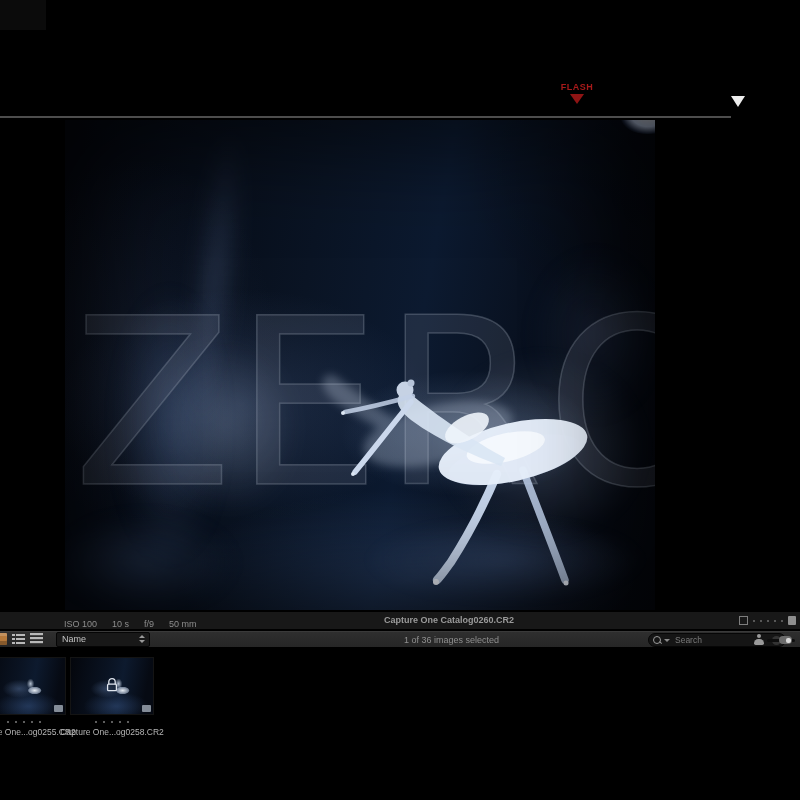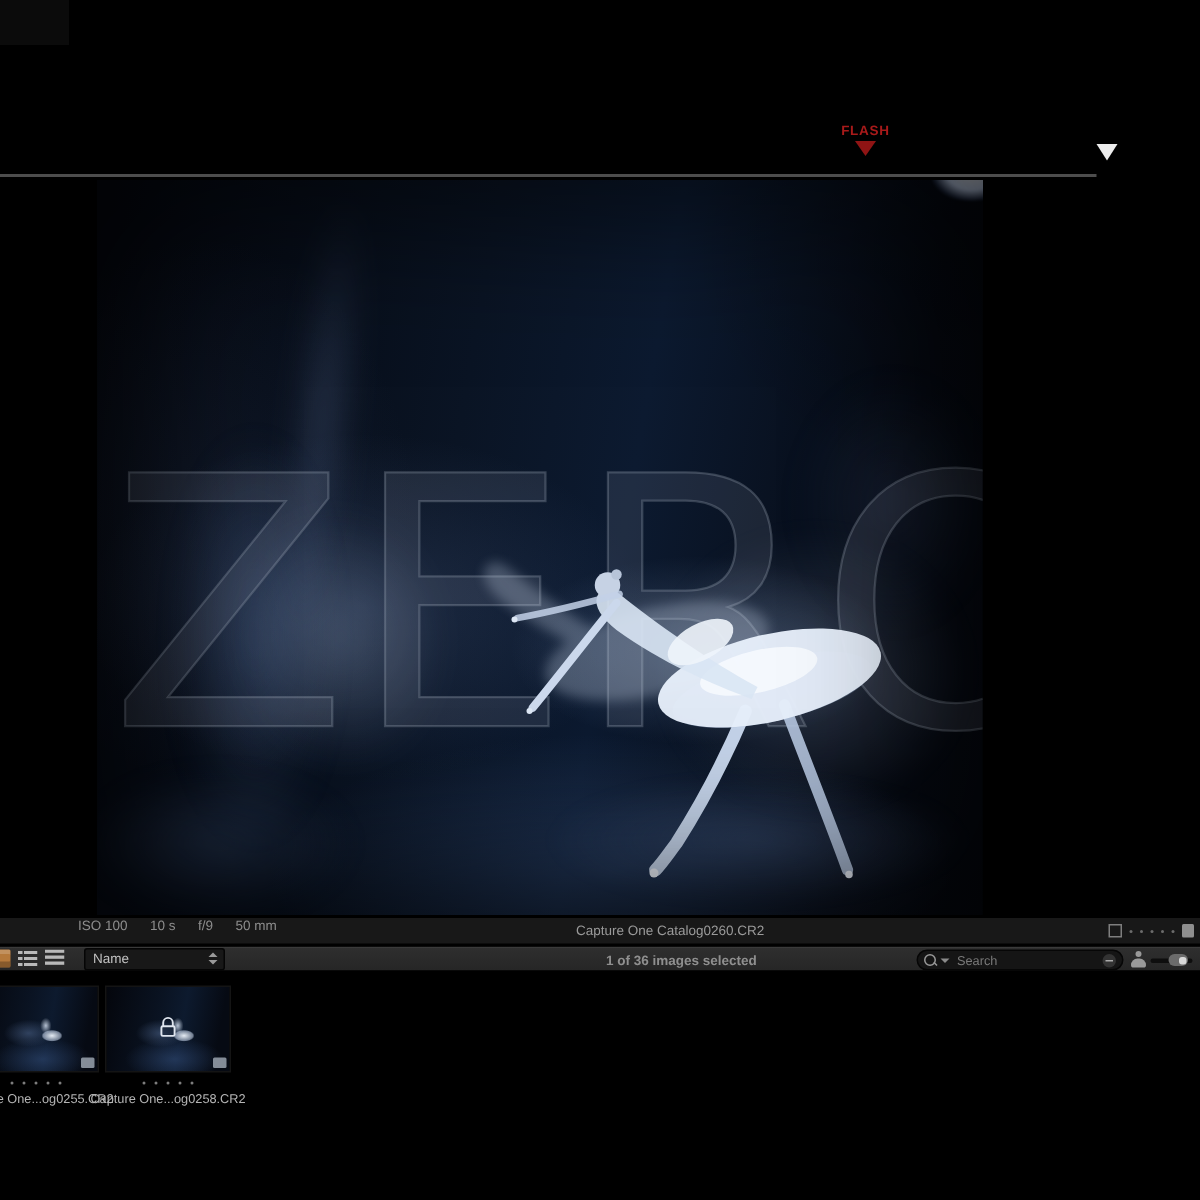--- a/index.html
+++ b/index.html
@@ -49,44 +49,44 @@
         filter:blur(.6px);}
   .dancer{position:absolute;left:250px;top:242px;width:290px;height:240px;z-index:5;}
   .photo-vignette{position:absolute;inset:0;z-index:6;pointer-events:none;
         box-shadow:inset 0 0 90px 30px rgba(0,0,0,.55);
         background:radial-gradient(420px 300px at 110% 10%, rgba(0,0,0,.45), transparent 60%);}
   .left-shadow-figure{position:absolute;left:52px;top:545px;width:14px;height:66px;background:#0a0e15;filter:blur(2px);}
 
   
   .info-bar{position:absolute;left:0;top:612px;width:800px;height:17px;background:#181818;
             color:#8d8d8d;font-size:9px;}
-  .exif{position:absolute;left:52px;top:0;height:17px;display:flex;align-items:flex-start;gap:15px;}
-  .file-title{position:absolute;left:384px;top:0;height:17px;line-height:17px;color:#9a9a9a;}
+  .exif{position:absolute;left:64px;top:0;height:17px;display:flex;align-items:flex-end;gap:15px;}
+  .file-title{position:absolute;left:384px;top:0;height:17px;line-height:17px;color:#9a9a9a;font-weight:bold;}
   .info-right{position:absolute;right:4px;top:0;height:17px;display:flex;align-items:center;gap:5px;}
   .sq-icon{width:7px;height:7px;border:1px solid #7e7e7e;display:inline-block;}
   .info-dots{display:flex;gap:5px;align-items:center;}
   .info-dots i{width:2px;height:2px;border-radius:50%;background:#6c6c6c;}
   .edge-rect{width:8px;height:9px;background:#8f8f8f;border-radius:1px;display:inline-block;}
 
   
   .browser-toolbar{position:absolute;left:0;top:630px;width:800px;height:18px;
             background:linear-gradient(#2f2f2f,#262626);box-shadow:inset 0 1px 0 #3a3a3a;
             border-top:1px solid #000;border-bottom:1px solid #000;box-sizing:border-box;}
   .tb-left{position:absolute;left:-2px;top:0;height:16px;display:flex;align-items:center;gap:5px;}
   .grid-view-btn{width:9px;height:12px;border-radius:1px;background:#b5793b;
             box-shadow:inset 0 3px 0 rgba(255,255,255,.18), inset 0 -4px 0 rgba(0,0,0,.25);}
   .list-btn svg{display:block;}
   .sort-select{margin-left:8px;width:82px;height:13px;background:#181818;border:1px solid #050505;border-radius:2px;
             color:#c2c2c2;font-size:9px;display:flex;align-items:center;padding:0 5px;cursor:pointer;position:relative;}
   .sort-arrows{position:absolute;right:4px;top:2px;}
   .sort-arrows b{display:block;width:0;height:0;border-left:3px solid transparent;border-right:3px solid transparent;}
   .sort-arrows b.up{border-bottom:3px solid #9a9a9a;margin-bottom:2px;}
   .sort-arrows b.down{border-top:3px solid #9a9a9a;}
-  .selection-status{position:absolute;left:404px;top:0;height:18px;line-height:18px;color:#8f8f8f;font-size:9px;font-weight:bold;}
-  .search-pill{position:absolute;left:611px;top:2px;width:128px;height:12px;border-radius:7px;background:#151515;
+  .selection-status{position:absolute;left:404px;top:0;height:18px;line-height:18px;color:#8f8f8f;font-size:9px;}
+  .search-pill{position:absolute;left:648px;top:2px;width:128px;height:12px;border-radius:7px;background:#151515;
             border:1px solid #060606;display:flex;align-items:center;padding:0 4px;gap:3px;}
   .mag-icon{width:6px;height:6px;border:1.4px solid #9a9a9a;border-radius:50%;position:relative;flex:0 0 auto;}
   .mag-icon::after{content:"";position:absolute;left:5px;top:5px;width:3px;height:1.4px;background:#9a9a9a;transform:rotate(45deg);}
   .mag-caret{width:0;height:0;border-left:3px solid transparent;border-right:3px solid transparent;border-top:3px solid #8a8a8a;flex:0 0 auto;}
   .search-input{flex:1;min-width:0;background:transparent;border:none;outline:none;color:#c0c0c0;font-size:8.5px;
             font-family:"Liberation Sans",sans-serif;}
   .search-input::placeholder{color:#7a7a7a;}
   .minus-btn{width:9px;height:9px;border-radius:50%;background:#333;position:relative;flex:0 0 auto;cursor:pointer;}
   .minus-btn::after{content:"";position:absolute;left:2px;top:4px;width:5px;height:1.4px;background:#aaa;}
   .user-icon{position:absolute;left:754px;top:3px;width:10px;height:11px;}

